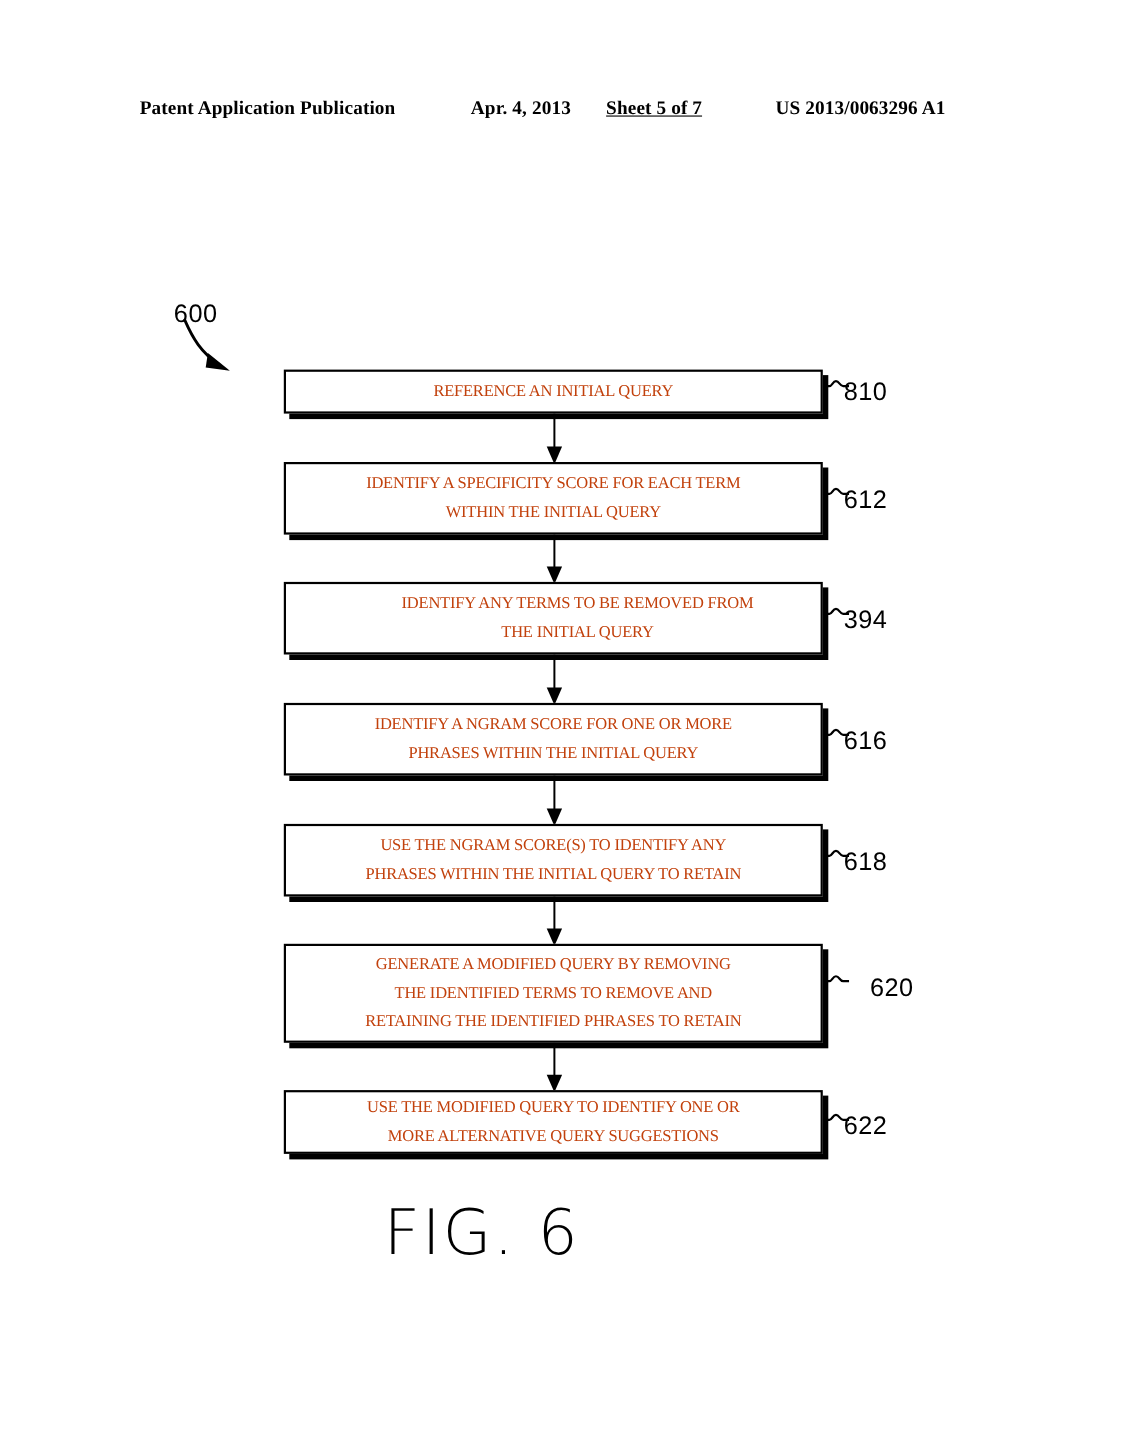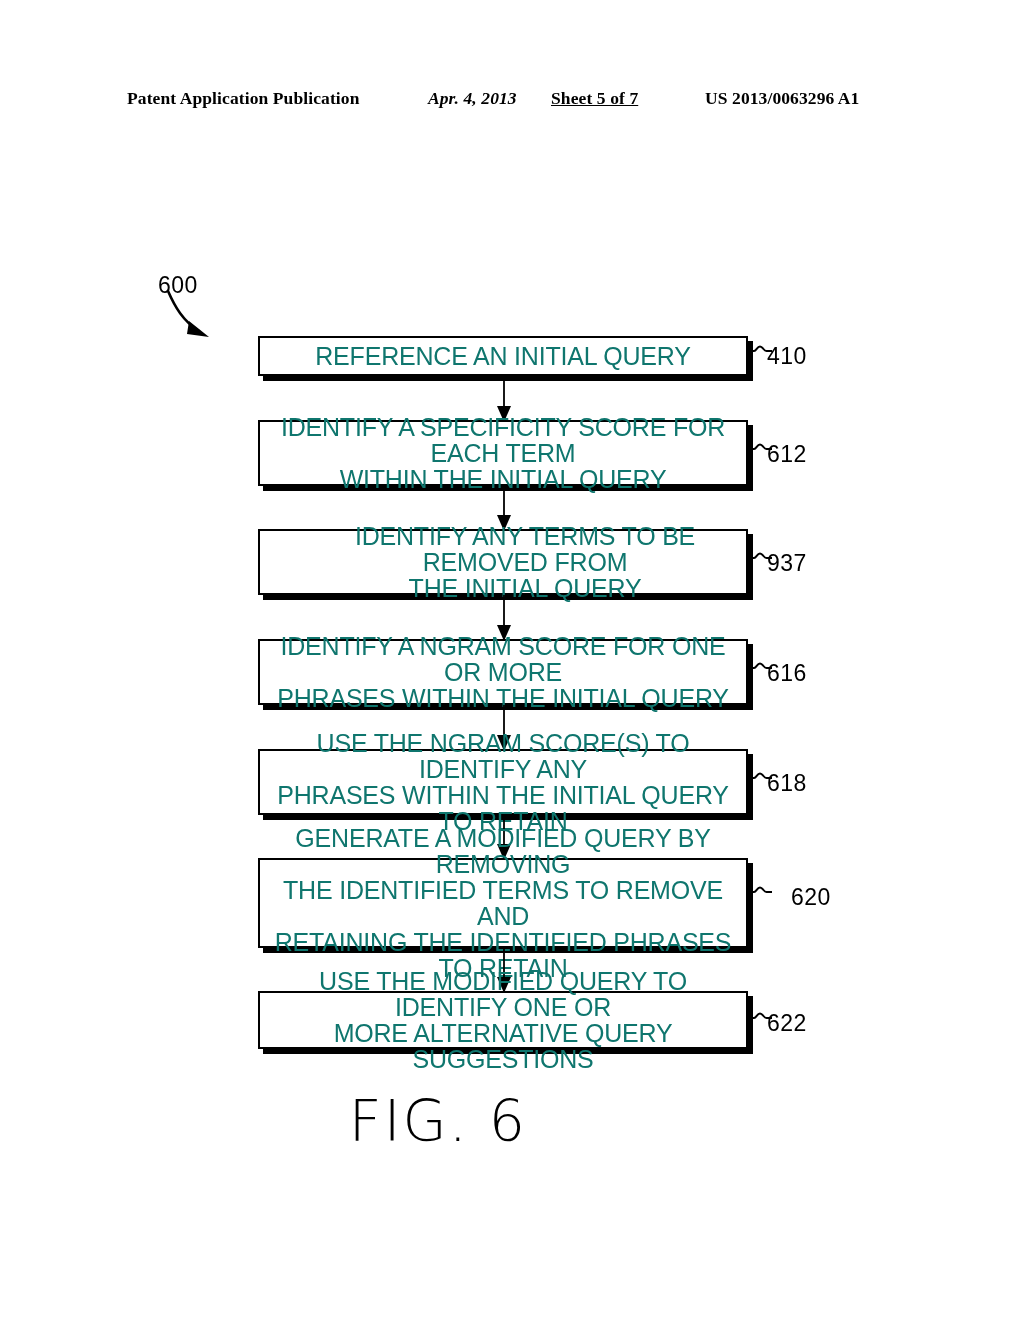--- a/index.html
+++ b/index.html
@@ -23,21 +23,21 @@
     top: 88px;
     width: 1009px;
     height: 26px;
     font-family: "Liberation Serif", serif;
     font-weight: bold;
     font-size: 17.5px;
     letter-spacing: 0.1px;
     white-space: nowrap;
   }
   .hdr-pub   { position: absolute; left: 127px;  top: 0; }
-  .hdr-date  { position: absolute; left: 428px;  top: 0; font-style: italic; }
+  .hdr-date  { position: absolute; left: 428px;  top: 0; }
   .hdr-sheet { position: absolute; left: 551px;  top: 0; text-decoration: underline; }
   .hdr-num   { position: absolute; left: 705px;  top: 0; }
 
   
   .flowchart {
     position: absolute;
     left: 0;
     top: 0;
     width: 1024px;
     height: 1284px;
@@ -69,25 +69,25 @@
     box-sizing: border-box;
     background: #ffffff;
     border: 2px solid #000000;
     box-shadow: 5px 5px 0 0 #000000;
     display: flex;
     align-items: center;
     justify-content: center;
     text-align: center;
   }
   .proc-box .box-text {
-    font-family: Liberation Sans, sans-serif;
-    font-size: 25px;
+    font-family: Liberation Serif, serif;
+    font-size: 15px;
     line-height: 26px;
     letter-spacing: -0.2px;
-    color: #0f766e;
+    color: #c2410c;
     white-space: pre-line;
     padding: 0 1px;
   }
 
   
   .box-610 { top: 336px; height: 40px; }
   .box-612 { top: 420px; height: 66px; }
   .box-614 { top: 529px; height: 66px; padding-left: 44px; }
   .box-616 { top: 639px; height: 66px; }
   .box-618 { top: 749px; height: 66px; }
@@ -162,21 +162,21 @@
     <path d="M 13 6 C 20 22, 28 36, 44 46" stroke="#000" stroke-width="2.6" fill="none" stroke-linecap="round"></path>
     <polygon points="34,36 54,52 32,49" fill="#000"></polygon>
   </svg>
 
   <div class="proc-box box-610">
     <span class="box-text">REFERENCE AN INITIAL QUERY</span>
   </div>
   <svg class="ref-lead lead-610" viewBox="0 0 24 14">
     <path d="M 0 7 L 6 7 C 8.5 7, 9 2.5, 12 2.5 C 15 2.5, 15.5 7, 18.5 7 L 24 7" stroke="#000" stroke-width="2" fill="none"></path>
   </svg>
-  <div class="ref-num ref-610">410</div>
+  <div class="ref-num ref-610">810</div>
 
   <svg class="connector conn-1" viewBox="0 0 34 46" preserveAspectRatio="none">
     <line x1="17" y1="0" x2="17" y2="32" stroke="#000" stroke-width="1.8"></line>
     <polygon points="10,30 24,30 17,46" fill="#000"></polygon>
   </svg>
 
   <div class="proc-box box-612">
     <span class="box-text">IDENTIFY A SPECIFICITY SCORE FOR EACH TERM
 WITHIN THE INITIAL QUERY</span>
   </div>
@@ -190,21 +190,21 @@
     <polygon points="10,29 24,29 17,45" fill="#000"></polygon>
   </svg>
 
   <div class="proc-box box-614">
     <span class="box-text">IDENTIFY ANY TERMS TO BE REMOVED FROM
 THE INITIAL QUERY</span>
   </div>
   <svg class="ref-lead lead-614" viewBox="0 0 24 14">
     <path d="M 0 7 L 6 7 C 8.5 7, 9 2.5, 12 2.5 C 15 2.5, 15.5 7, 18.5 7 L 24 7" stroke="#000" stroke-width="2" fill="none"></path>
   </svg>
-  <div class="ref-num ref-614">937</div>
+  <div class="ref-num ref-614">394</div>
 
   <svg class="connector conn-3" viewBox="0 0 34 46" preserveAspectRatio="none">
     <line x1="17" y1="0" x2="17" y2="32" stroke="#000" stroke-width="1.8"></line>
     <polygon points="10,30 24,30 17,46" fill="#000"></polygon>
   </svg>
 
   <div class="proc-box box-616">
     <span class="box-text">IDENTIFY A NGRAM SCORE FOR ONE OR MORE
 PHRASES WITHIN THE INITIAL QUERY</span>
   </div>

